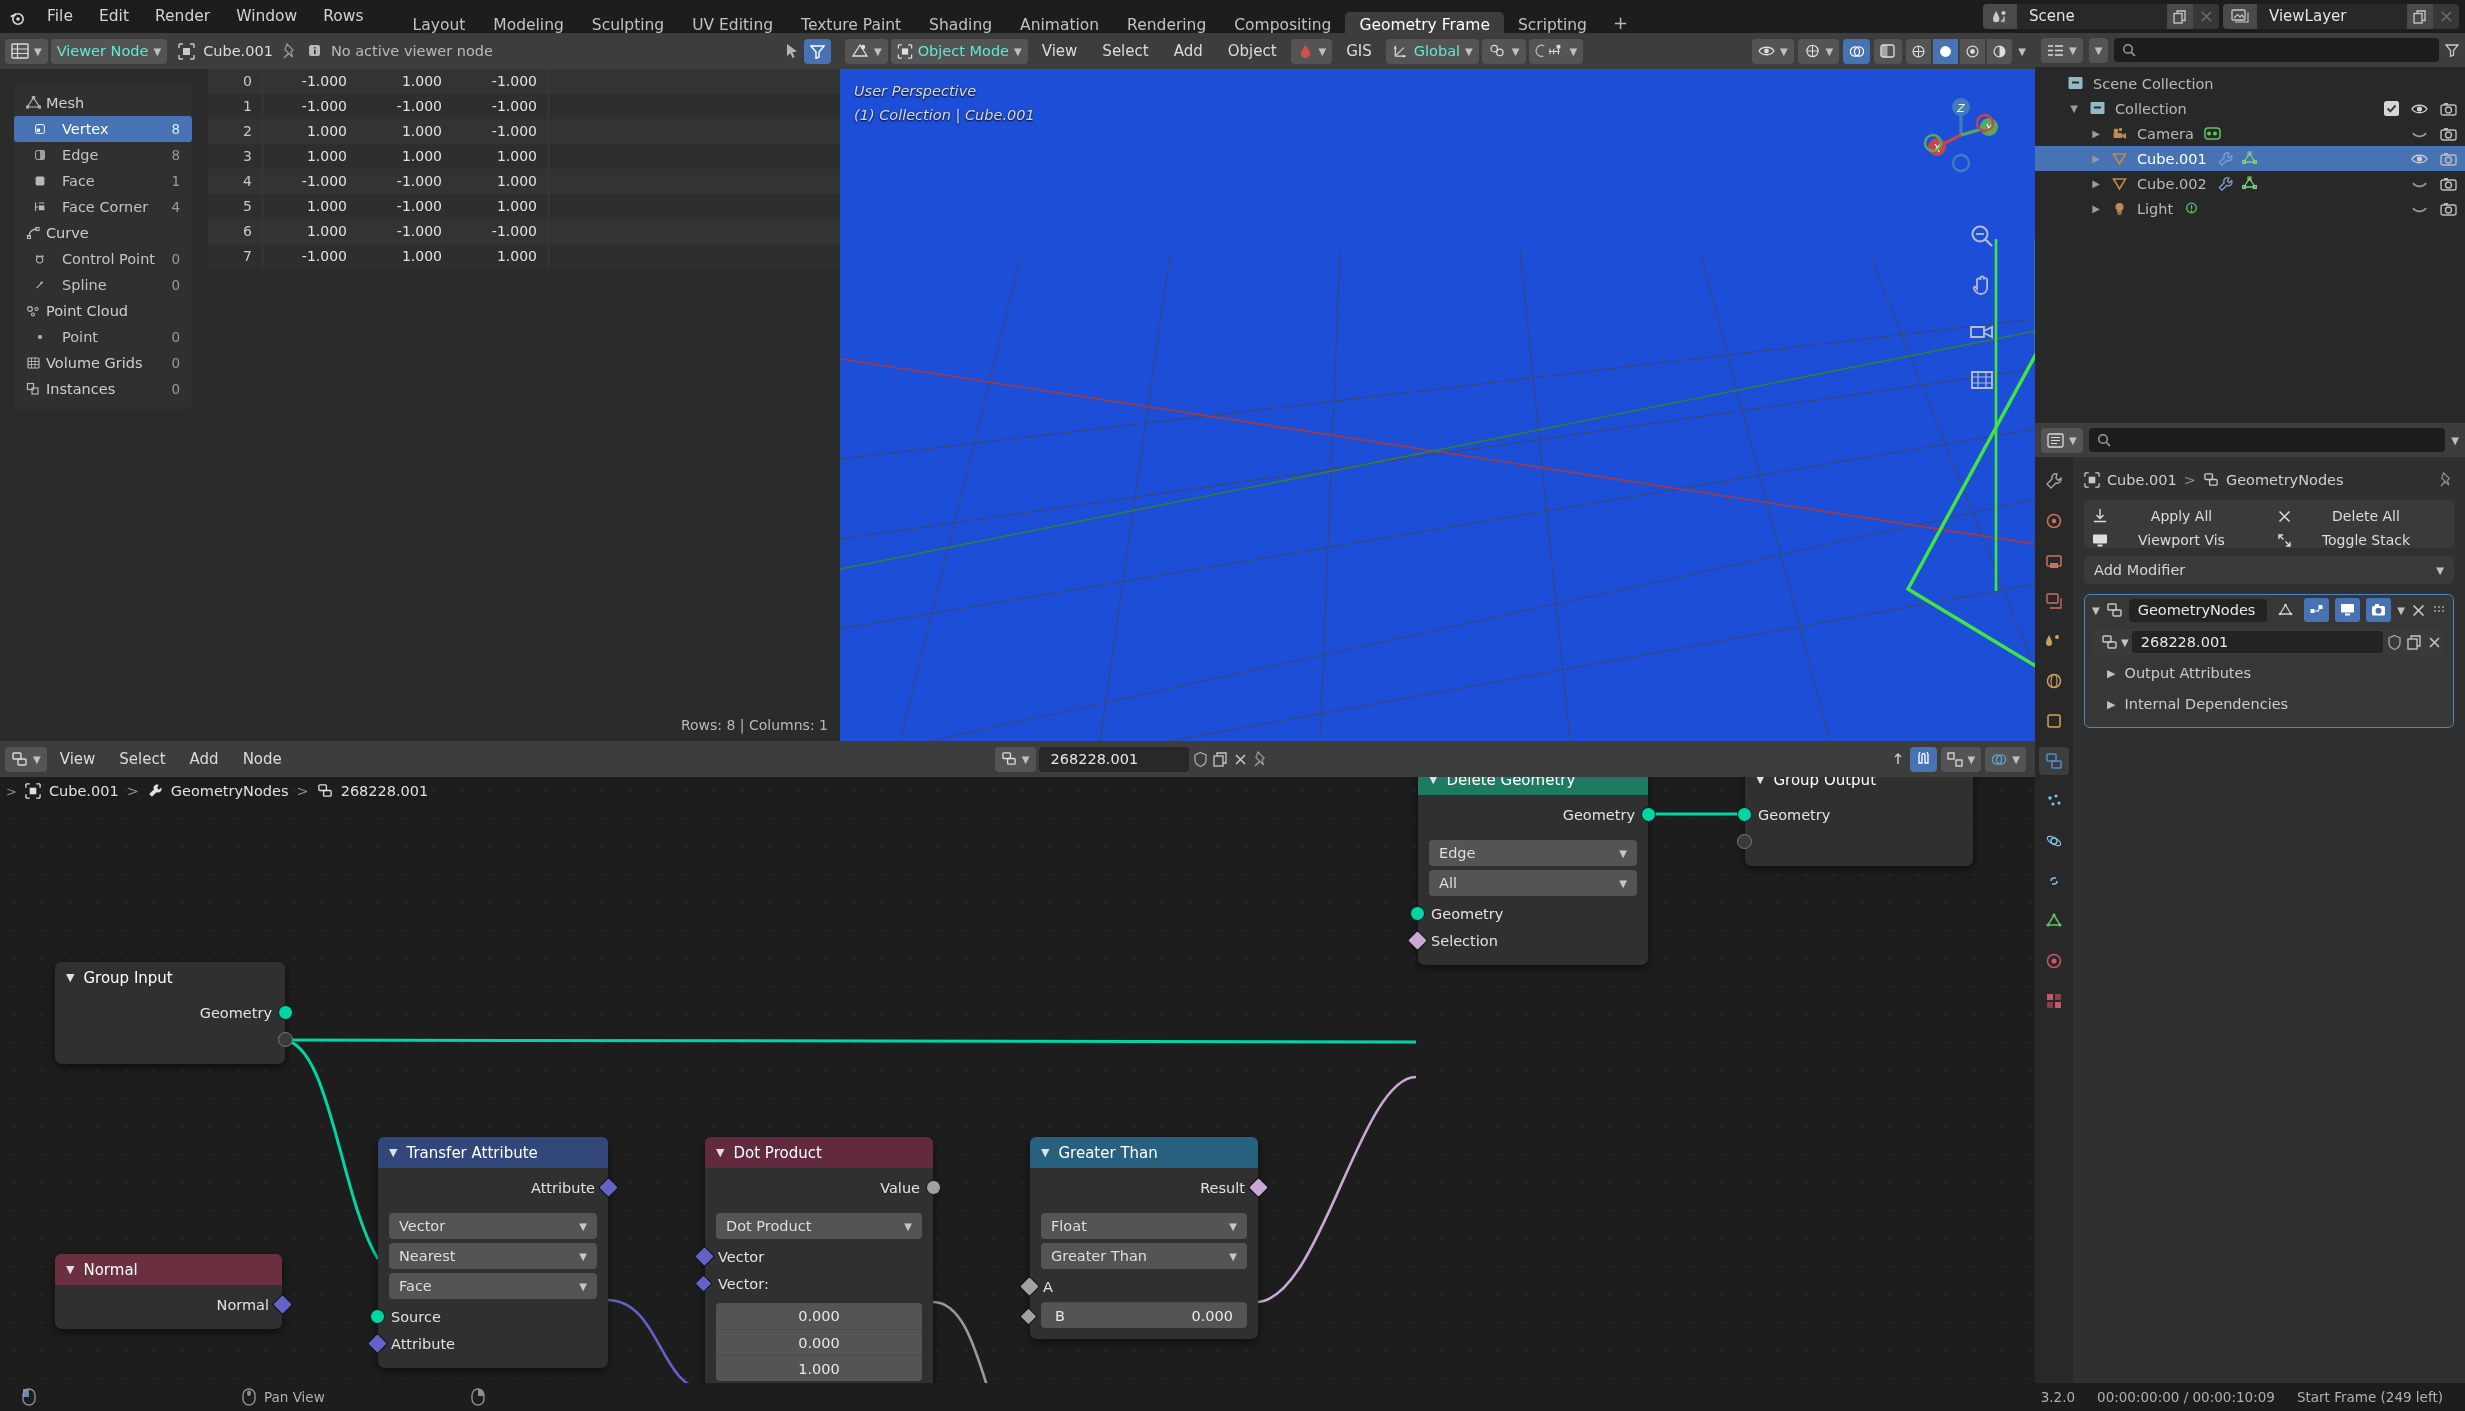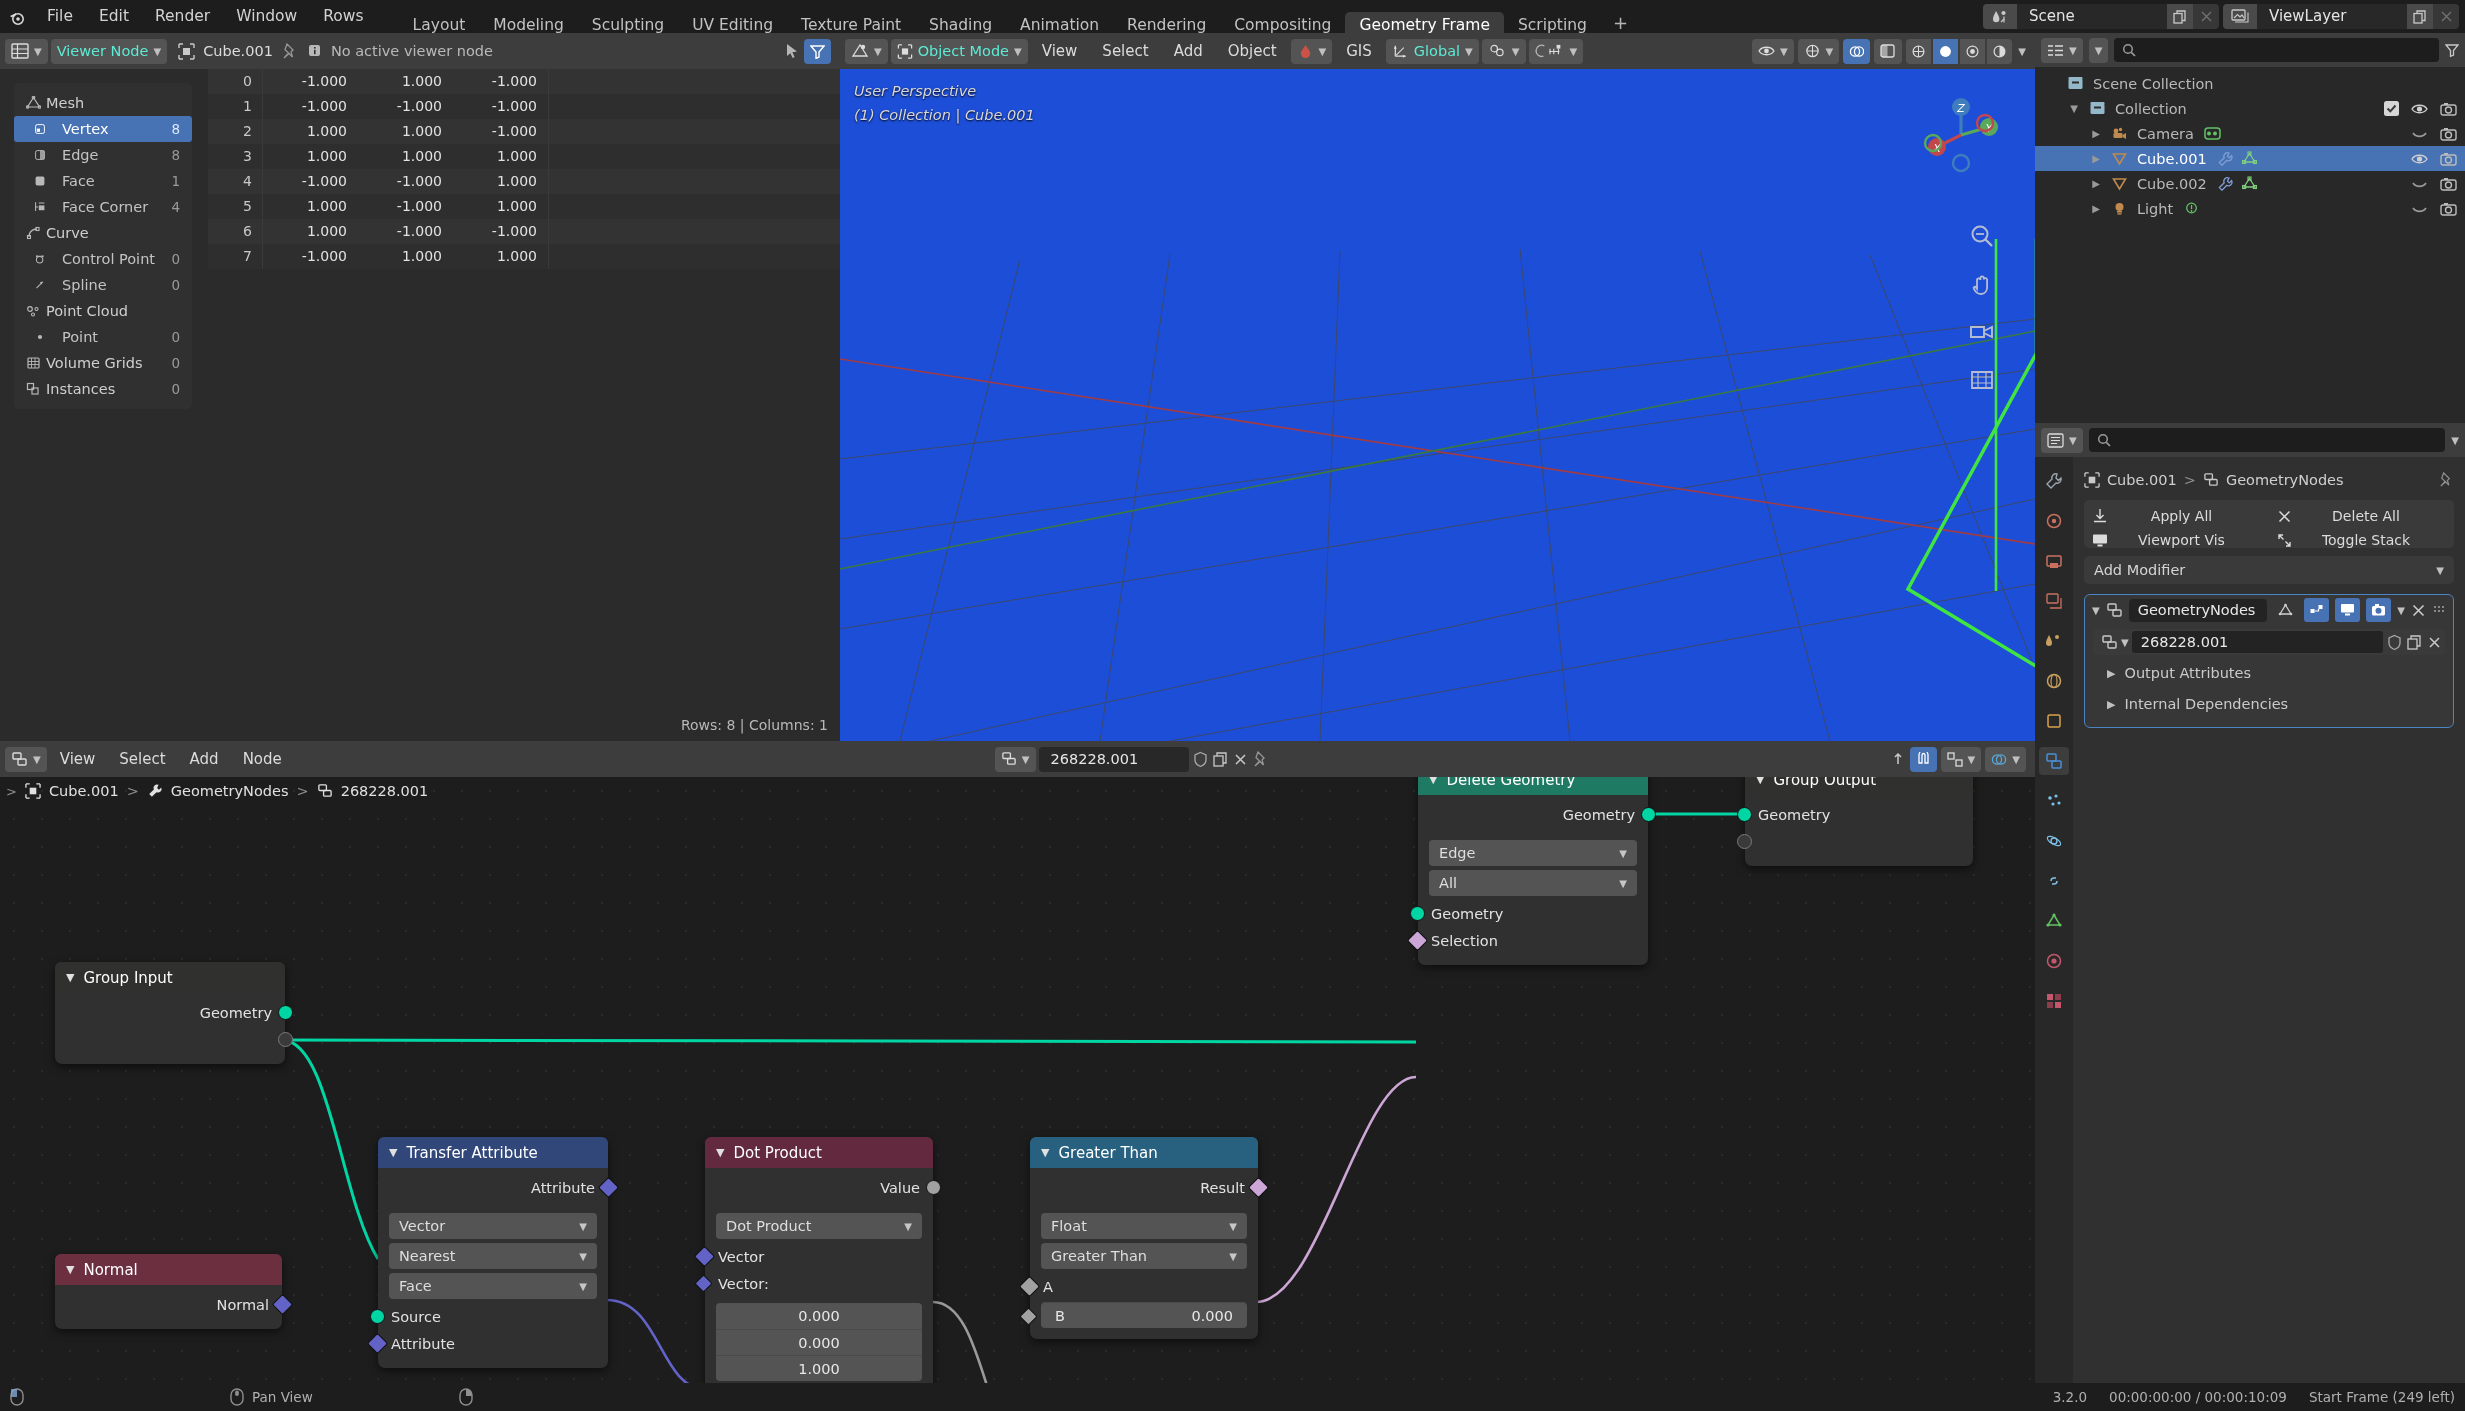--- a/index.html
+++ b/index.html
@@ -190,21 +190,21 @@
   }
   .valfield.first { border-radius:4px 4px 0 0; border-top:none; }
   .valfield.last { border-radius:0 0 4px 4px; }
   .valfield.single { border-radius:4px; justify-content:space-between; padding:0 14px; }
   .valgroup { margin:6px 0 0 0; }
   .vl { font-size:14.5px; color:#e8e8e8; }
 
   
   .statusbar {
     position:absolute; left:0; bottom:0; width:2465px; height:28px; background:#1d1d1d;
-    display:flex; align-items:center; padding:0 10px; gap:26px; font-size:13.5px; color:#b0b0b0;
+    display:flex; align-items:center; padding:0 22px; gap:26px; font-size:13.5px; color:#b0b0b0;
   }
   .sb-item { display:flex; align-items:center; gap:8px; }
   .sb-right { margin-left:auto; display:flex; gap:22px; font-size:13.5px; color:#b0b0b0; }
 
   svg { display:block; }
 </style>
 </head>
 <body>
 
 <div class="app">

